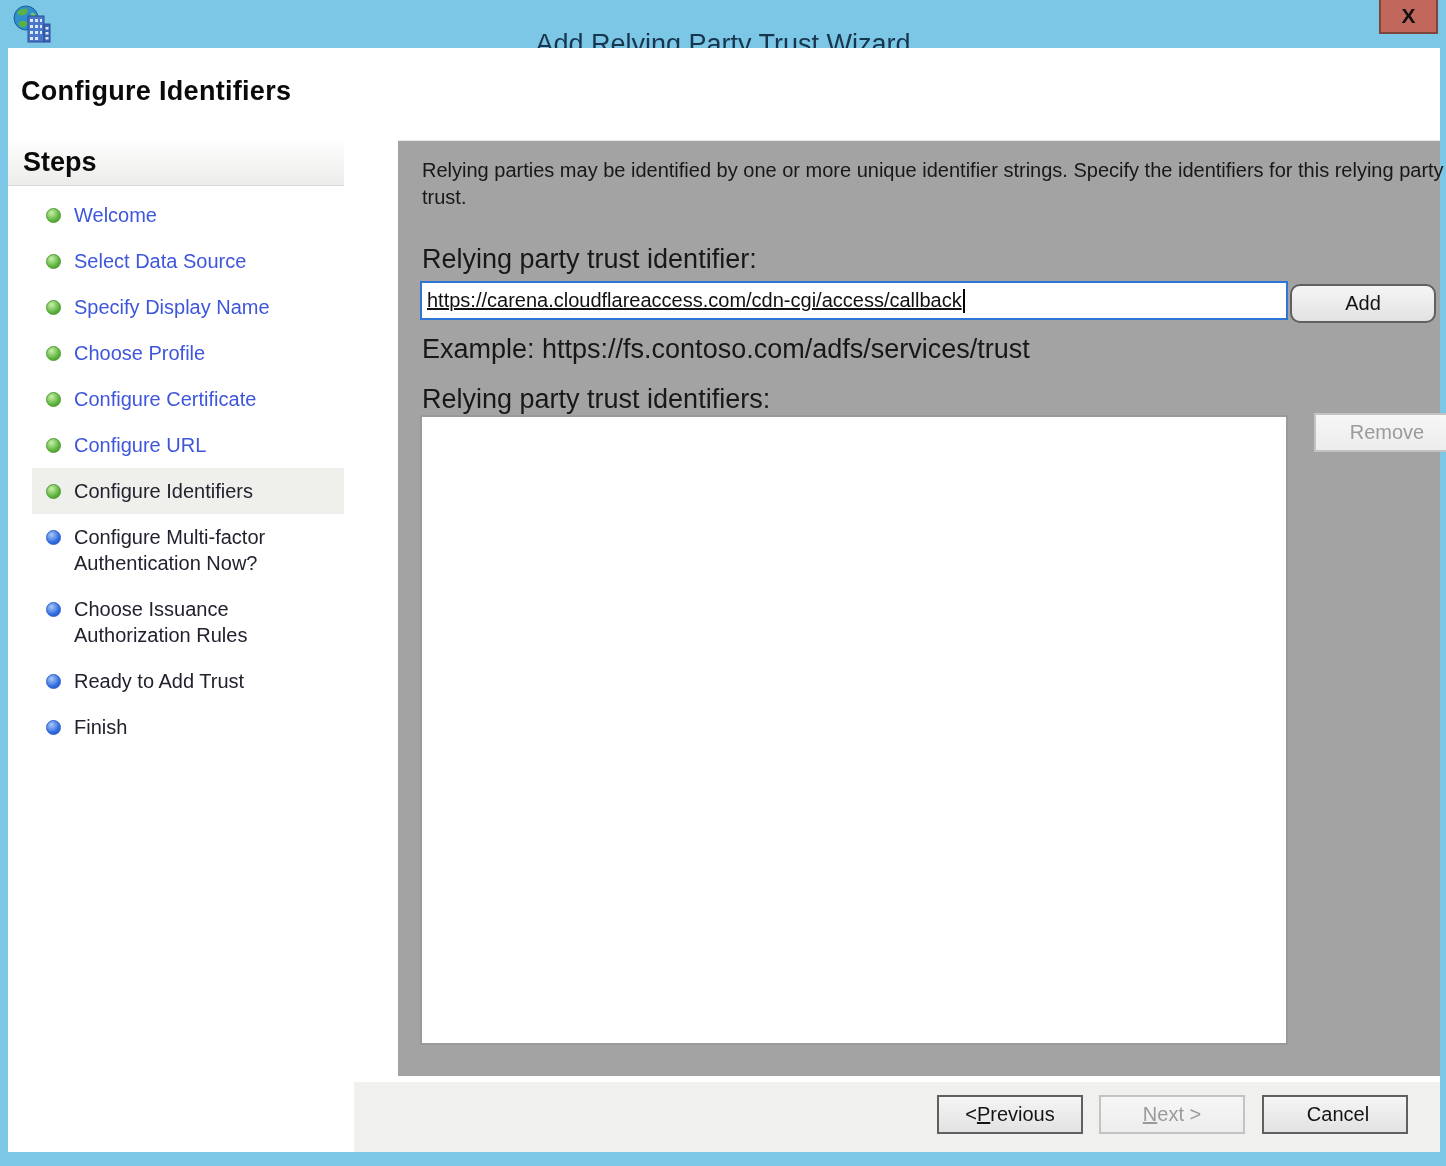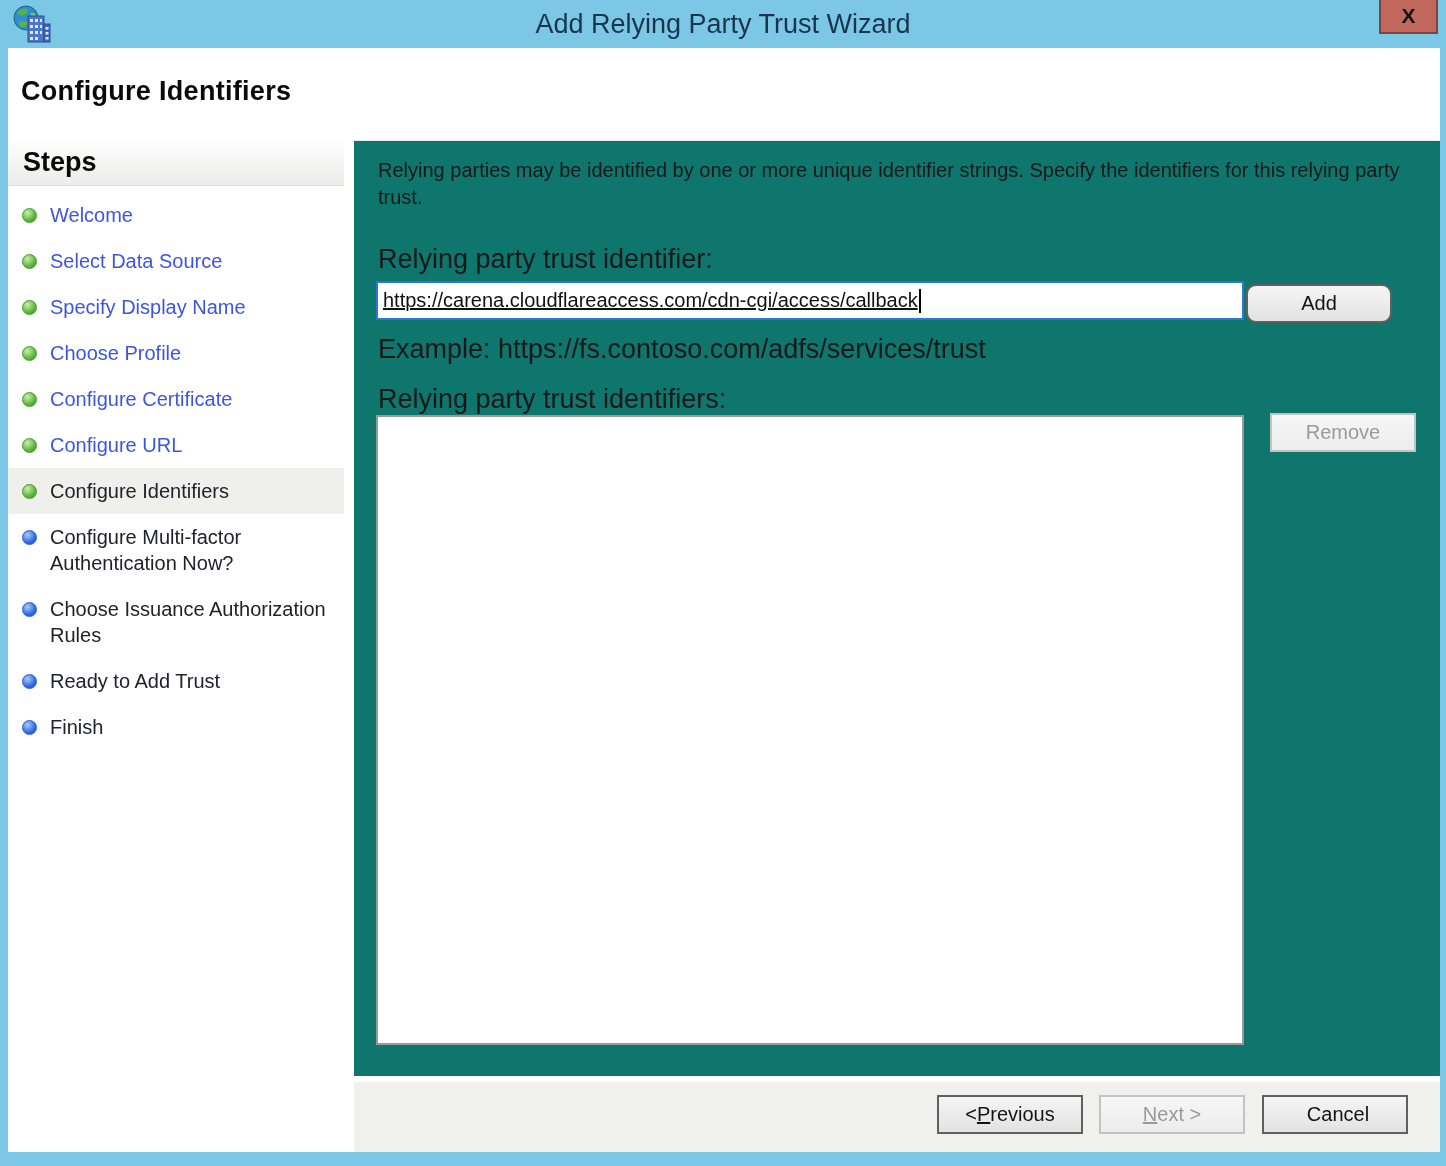--- a/index.html
+++ b/index.html
@@ -9,21 +9,21 @@
   .window {
     position:relative; width:1446px; height:1166px;
     background:#7cc6e6; overflow:hidden;
   }
 
   
   .titlebar { position:absolute; left:0; top:0; right:0; height:48px; background:#7cc6e6; }
   .app-icon { position:absolute; left:13px; top:4px; width:38px; height:40px; }
   .win-title {
     height:48px; line-height:48px; text-align:center;
-    font-size:27px; color:#17364e;
+    font-size:27px; color:#17364e;margin-top:20px;
   }
   .close-btn {
     position:absolute; top:0; right:8px; width:59px; height:34px;
     background:#c1675c; border:2px solid #7e453d; border-top:none;
     color:#111; font-weight:bold; font-size:21px;
     display:flex; align-items:center; justify-content:center; cursor:pointer;
   }
 
   
   .inner { position:absolute; left:8px; top:48px; right:6px; bottom:14px; background:#ffffff; }
@@ -38,42 +38,42 @@
 
   
   .sidebar { width:336px; background:#ffffff; }
   .steps-header {
     height:46px; background:linear-gradient(#fefefe,#ececea);
     border-bottom:1px solid #dadad7;
     display:flex; align-items:center; padding-left:15px;
     font-size:27px; font-weight:bold; color:#0a0a0a;
   }
   .steps-list { list-style:none; margin-top:6px; }
-  .step { display:flex; padding:10px 8px 10px 14px; font-size:20px; line-height:26px; }
+  .step { display:flex; padding:10px 8px 10px 14px; font-size:20px; line-height:26px;margin-left:24px; }
   .step .bullet {
     flex:0 0 15px; width:15px; height:15px; border-radius:50%;
     margin:6px 13px 0 0;
   }
   .step.completed .bullet, .step.current .bullet {
     background:radial-gradient(circle at 35% 30%, #c9f0a9, #5cb33c 62%, #3a8c28);
     border:1px solid #4a9a33;
   }
   .step.upcoming .bullet {
     background:radial-gradient(circle at 35% 30%, #a9c9f8, #2f6be0 62%, #1a4ec0);
     border:1px solid #2c5ec9;
   }
   .step.completed .label { color:#3e56dc; }
   .step.current { background:#efefec; }
   .step.current .label, .step.upcoming .label { color:#22222e; }
 
   .v-gap { width:10px; background:#ffffff; }
 
   
   .main { flex:1; display:flex; flex-direction:column; background:#ffffff; }
-  .content { flex:1; position:relative; background:#0f766e; border-top:1px solid #e9e9e6; }
+  .content { flex:1; position:relative; background:#a3a3a3; border-top:1px solid #e9e9e6;margin-left:44px; }
   .h-sep { height:6px; background:#ffffff; }
   .footer { height:70px; position:relative; background:#f0f0ee; }
 
   .description {
     position:absolute; left:24px; top:16px; width:1022px;
     font-size:20px; line-height:27px; color:#181818;
   }
   .field-label { position:absolute; left:24px; font-size:27px; color:#181818; }
   .lbl-identifier { top:103px; }
   .lbl-example { top:193px; }

